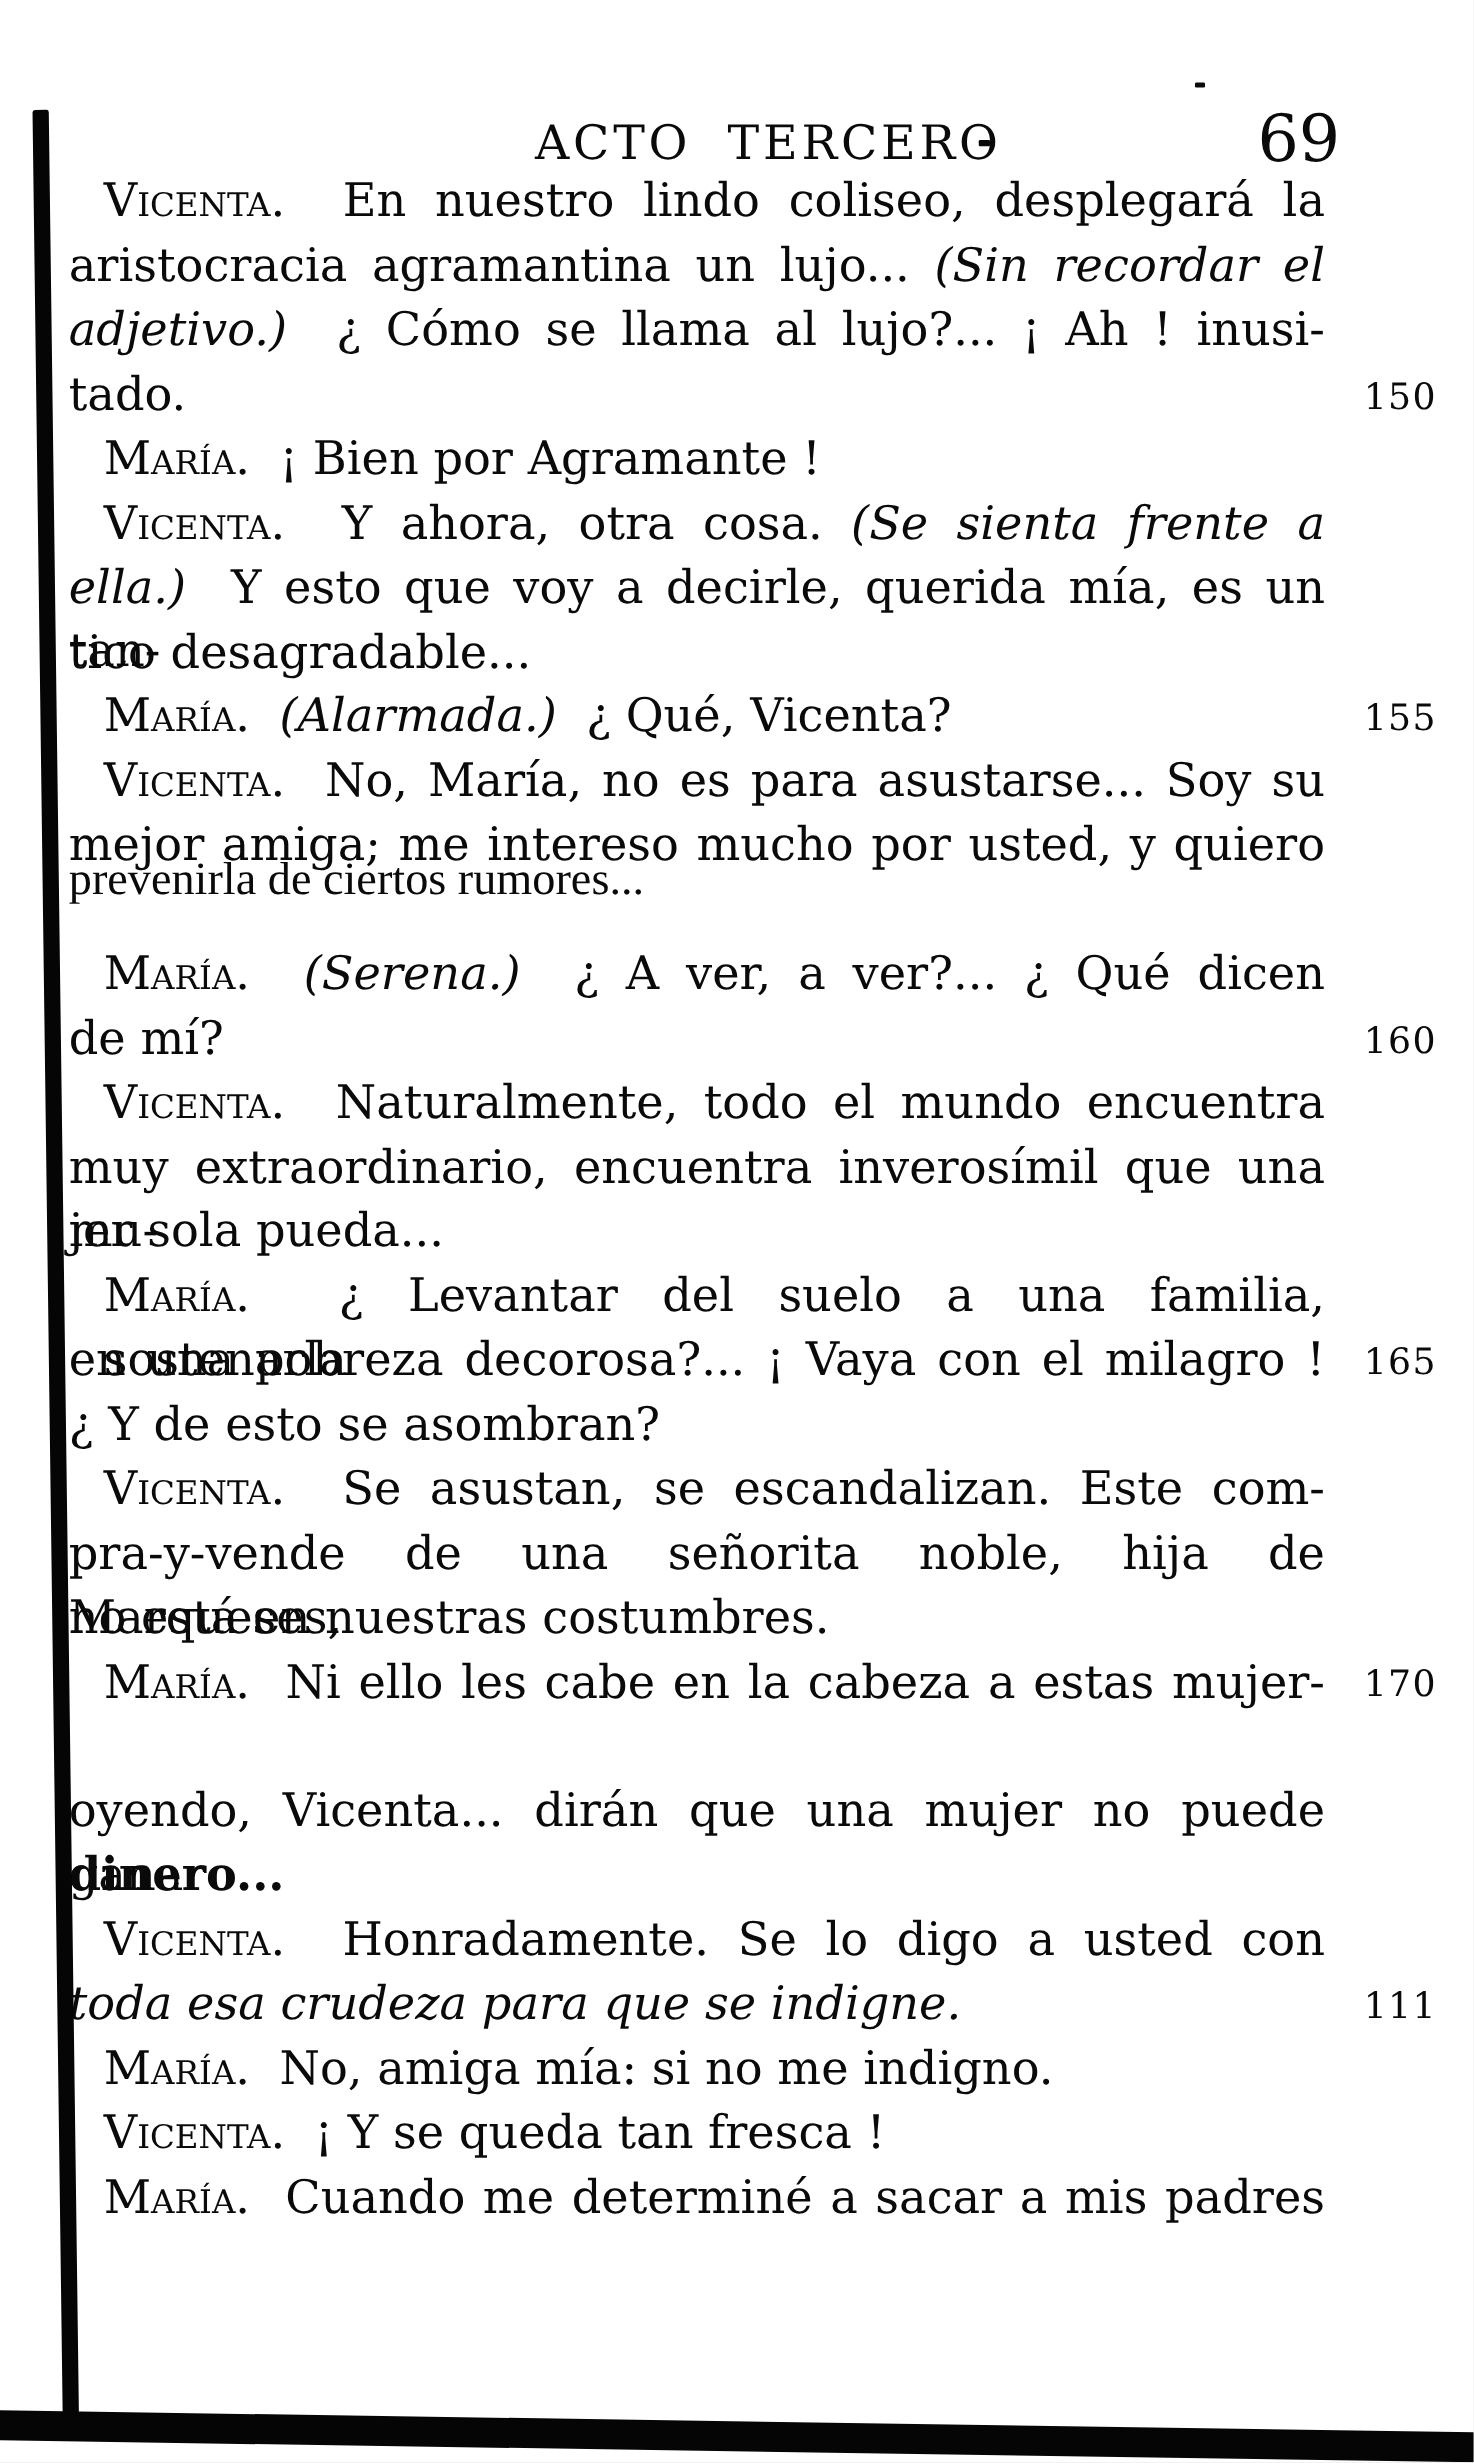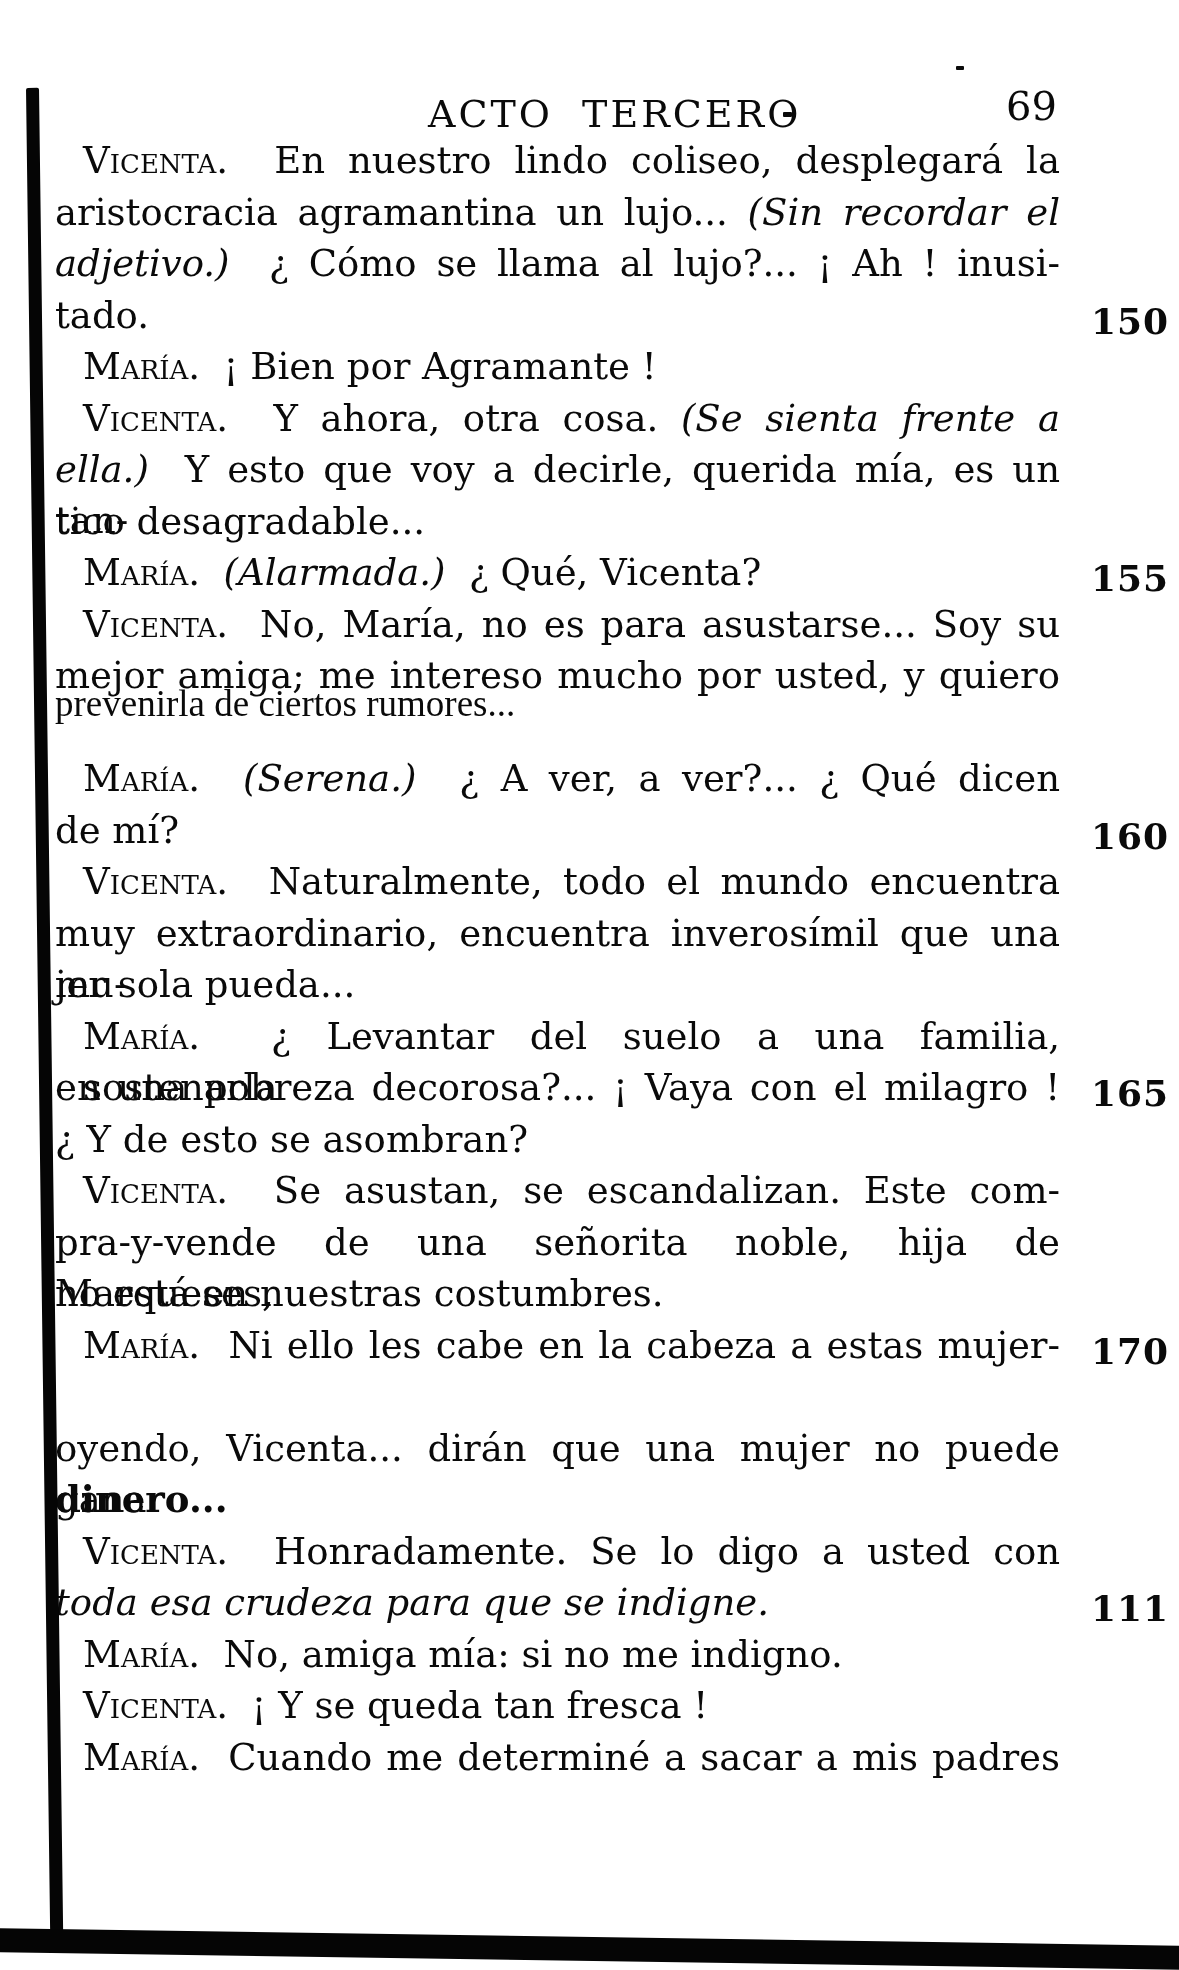--- a/index.html
+++ b/index.html
@@ -14,21 +14,21 @@
   .running-head{
     position:absolute;
     left:428px;top:95px;
     font-size:38px;line-height:1;
     letter-spacing:3px;word-spacing:14px;
     color:#0a0a0a;
   }
   .page-number{
     position:absolute;
     left:1006px;top:86px;
-    font-size:40px;line-height:1;
+    font-size:52px;line-height:1;
     color:#0a0a0a;
   }
   .text-block{
     position:absolute;left:0;top:0;width:1179px;height:1970px;
   }
   .line{
     position:absolute;
     left:55px;width:1005px;
     box-sizing:border-box;
     font-size:37px;line-height:51px;
@@ -37,25 +37,24 @@
   .line.ind{padding-left:28px;}
   
   .line.j{text-align:justify;}
   .line.j::after{content:"";display:inline-block;width:100%;height:0;}
   .sc{font-variant:small-caps;}
   .it{font-style:italic;}
   .lineno{
     position:absolute;
     left:1036px;top:13px;
     width:70px;
-    font-size:36px;line-height:1;
+    font-size:29px;line-height:1;
     font-style:normal;
     text-align:left;
     letter-spacing:1px;
-    font-weight:bold;
   }
   
   .gutter-band{
     position:absolute;
     left:26px;top:88px;
     width:13px;height:1845px;
     background:#050505;
     transform:rotate(-0.75deg);
     transform-origin:top left;
     border-radius:2px;

